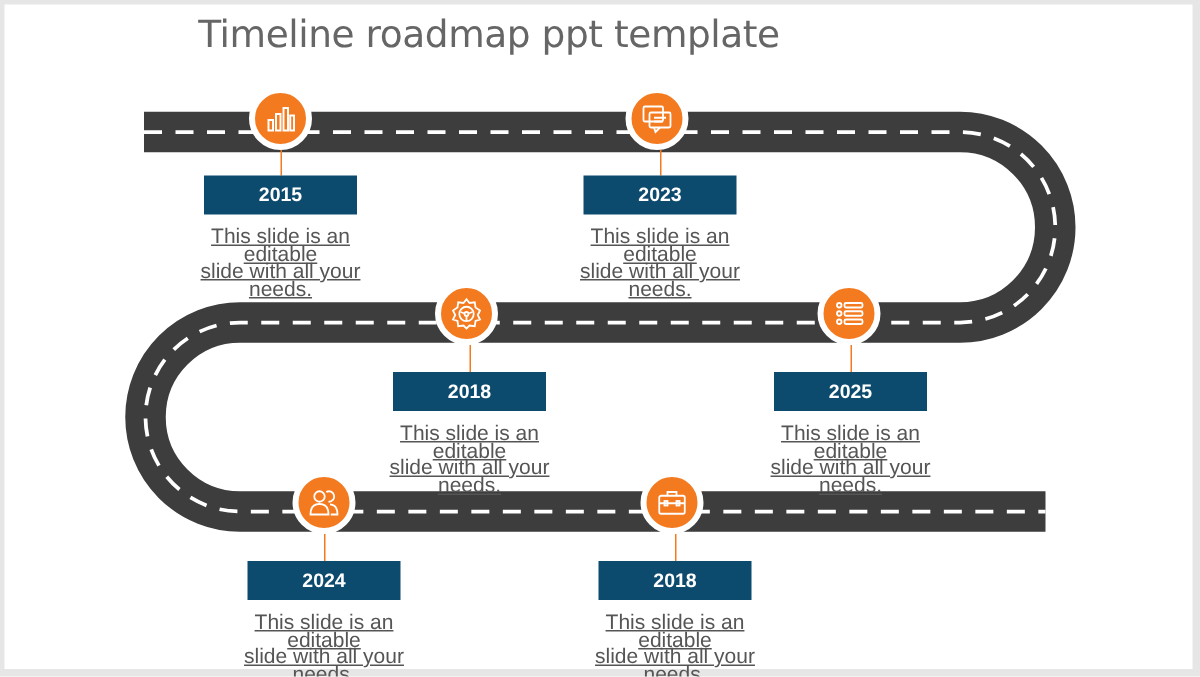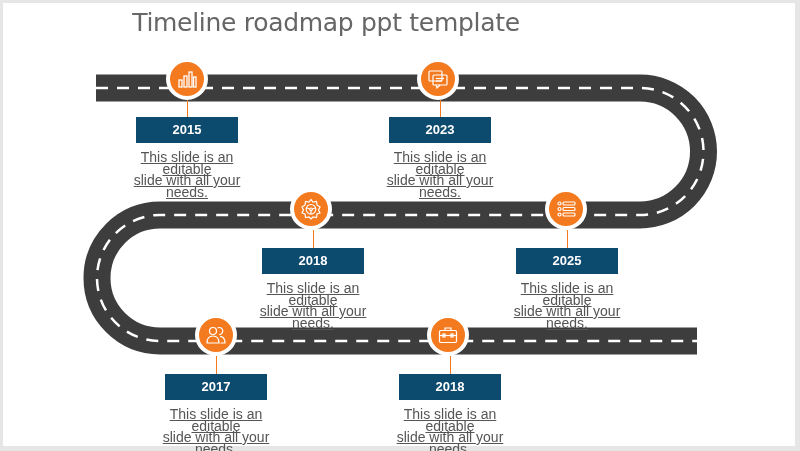--- a/index.html
+++ b/index.html
@@ -101,21 +101,21 @@
 <div>
   <div class="icon-circle" style="left:195px;top:314px;">
     <svg viewBox="0 0 22 22" fill="none" stroke="#fff" stroke-width="1.2">
         <circle cx="8" cy="7" r="3.5"></circle>
         <path d="M2 19 C2 13 5 12 8 12 C11 12 14 13 14 19 Z"></path>
         <path d="M12.5 4 A3.5 3.5 0 1 1 14 10.5"></path>
         <path d="M15 12.3 C18 12.5 20 14 20 19 L15.5 19"></path>
       </svg>
   </div>
   <div class="connector" style="left:216px;top:356px;height:18px;"></div>
-  <div class="year-box" style="left:165px;top:374px;">2017</div>
+  <div class="year-box" style="left:165px;top:374px;">2024</div>
   <div class="desc" style="left:146px;top:409px;">
     <div>This slide is an editable</div>
     <div>slide with all your needs.</div>
   </div>
 </div>
 
 <div>
   <div class="icon-circle" style="left:427px;top:314px;">
     <svg viewBox="0 0 22 22" fill="none" stroke="#fff" stroke-width="1.2">
         <rect x="2.5" y="6.5" width="17" height="12" rx="1.2"></rect>

